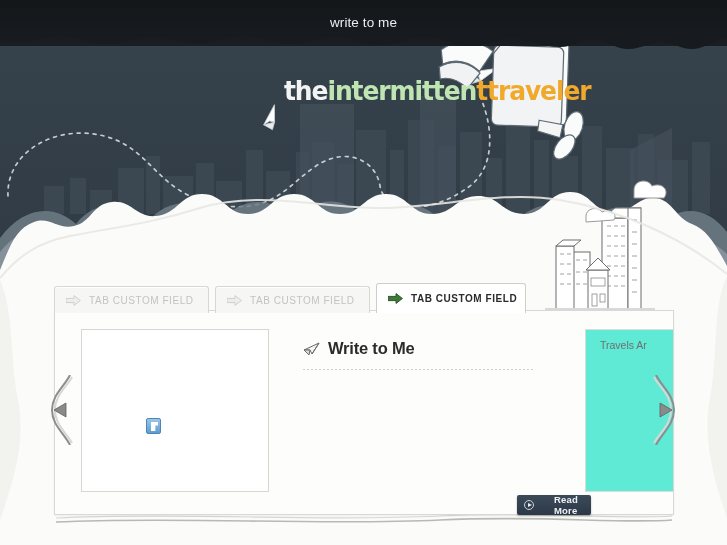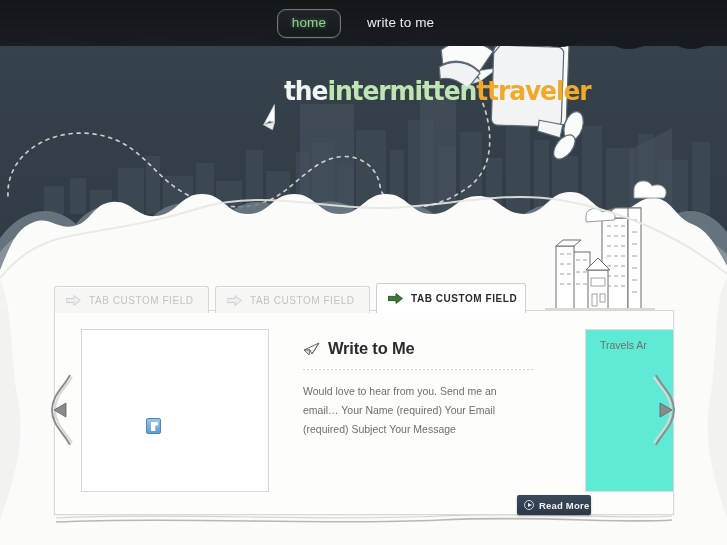--- a/index.html
+++ b/index.html
@@ -190,21 +190,21 @@
 
   
   .readmore{
     position:absolute; left:517px; top:495px;
     width:74px; height:20px;
     background: linear-gradient(#3b4a5a,#2c3846);
     color:#eef1f4;
     font-size:9.5px;
     font-weight:bold;
     letter-spacing:.2px;
-    display:flex; align-items:center; gap:5px;
+    display:flex; align-items:center; gap:20px;
     padding-left:7px;
     border-radius:2px;
     z-index: 9;
     cursor:pointer;
     box-shadow: 0 1px 2px rgba(0,0,0,.3);
   }
   .readmore .play{
     width:10px;height:10px;border-radius:50%;
     border:1px solid #c9d2da;
     position:relative; flex:0 0 10px;
@@ -330,21 +330,20 @@
   <svg class="topbar-edge" viewBox="0 0 727 34" preserveAspectRatio="none">
     <path d="M0,0 L727,0 L727,8 C714,9 706,18 694,19 C680,20 674,11 660,12
              C646,13 640,20 626,19 C612,18 608,9 594,9 C580,9 574,17 560,17
              C540,17 530,7 510,8 C494,9 488,16 472,16 C452,16 442,6 422,7
              C404,8 398,15 380,15 C360,15 352,5 332,6 C314,7 308,14 290,14
              C270,14 260,4 240,5 C222,6 216,13 198,13 C178,13 170,5 150,6
              C132,7 124,14 106,14 C86,14 78,5 58,6 C40,7 30,13 14,12 C8,11.6 4,10 0,9 Z" fill="#171a1e"></path>
   </svg>
 
   <nav class="nav">
-    <a class="nav-item home">home</a>
     <a class="nav-item">write to me</a>
   </nav>
 
   <div class="logo">
     <span class="w">the</span><span class="g">intermitten</span><span class="o">t</span><span class="o">traveler</span>
   </div>
 
   <svg class="paper-wrap" viewBox="0 0 727 395" preserveAspectRatio="none">
 
     <path d="M0,120
@@ -437,21 +436,20 @@
       <div class="article">
         <h2>
           <svg class="plane-glyph" viewBox="0 0 18 14">
             <path d="M1,8 L16,1 L9,12 L7,8 Z" fill="#f4f4f4" stroke="#6a6a6a" stroke-width="1"></path>
             <path d="M1,8 L7,8 L6,13 Z" fill="#dcdcdc" stroke="#6a6a6a" stroke-width="1"></path>
             <path d="M9,12 L16,1" fill="none" stroke="#6a6a6a" stroke-width="1"></path>
           </svg>
           <span>Write to Me</span>
         </h2>
         <div class="rule"></div>
-        <p>Would love to hear from you. Send me an email… Your Name (required) Your Email (required) Subject Your Message</p>
       </div>
 
       <div class="side">
         <span>Travels Ar</span>
       </div>
 
     </div>
   </div>
 
   <div class="readmore">

